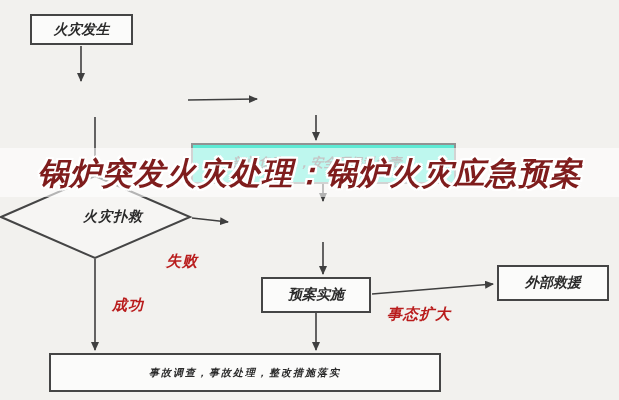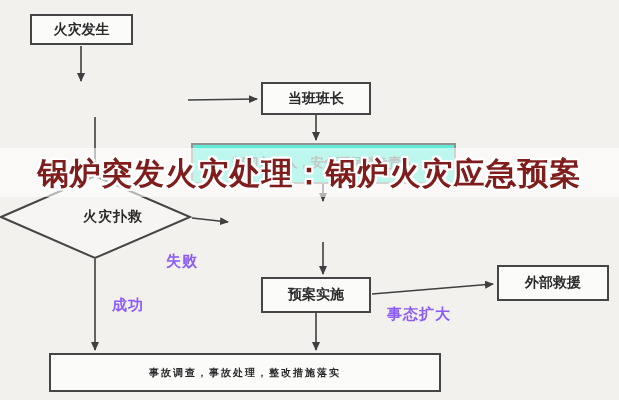--- a/index.html
+++ b/index.html
@@ -1,35 +1,36 @@
 <!DOCTYPE html>
 <html><head>
 <meta charset="utf-8">
 <style>
   html,body{margin:0;padding:0;background:#fff;}
   .canvas{
     position:relative;width:619px;height:400px;overflow:hidden;
     background:#f2f1ee;
     font-family:"DejaVu Sans","Liberation Sans",sans-serif;
+    font-style:italic;
   }
   .edges{position:absolute;left:0;top:0;width:619px;height:400px;}
   .node{
     position:absolute;display:flex;align-items:center;justify-content:center;
     background:#fbfbfa;border:2px solid #454545;color:#2a2a2a;
     font-weight:bold;font-size:14px;text-align:center;box-sizing:border-box;
     line-height:1.1;
   }
   .node.muted{background:#5eead4;border-color:#929292;color:#6e6e6e;}
   .node.wide{letter-spacing:2px;font-size:10px;}
   .diamond-label{
     position:absolute;display:flex;align-items:center;justify-content:center;
     color:#2a2a2a;font-weight:bold;font-size:14px;letter-spacing:1px;
   }
   .edge-label{
-    position:absolute;font-weight:bold;font-size:15px;color:#8b5cf6;letter-spacing:1px;
+    position:absolute;font-weight:bold;font-size:15px;color:#b91c1c;letter-spacing:1px;
   }
   .band{
     position:absolute;left:0;top:148px;width:619px;height:49px;
     background:rgba(255,255,255,0.60);
   }
   .title{
     position:absolute;left:0;top:156px;width:619px;text-align:center;
     font-size:31px;font-weight:bold;color:#7f1d1d;letter-spacing:1px;line-height:1.1;
     text-shadow:
       -2px -2px 0 #fff, 2px -2px 0 #fff, -2px 2px 0 #fff, 2px 2px 0 #fff,
@@ -60,21 +61,20 @@
       <line x1="95" y1="259" x2="95" y2="350" marker-end="url(#arrow)"></line>
       <line x1="323" y1="242" x2="323" y2="274" marker-end="url(#arrow)"></line>
       <line x1="316" y1="313" x2="316" y2="350" marker-end="url(#arrow)"></line>
       <line x1="372" y1="294" x2="493" y2="284" marker-end="url(#arrow)"></line>
     </g>
   </svg>
 
   <div class="node" style="left:30px;top:14px;width:103px;height:31px;">火灾发生</div>
 
 
-  <div class="node" style="left:261px;top:82px;width:110px;height:33px;">当班班长</div>
 
   <div class="node muted" style="left:191px;top:143px;width:265px;height:41px;font-size:13px;">部门负责人，安全环保科负责人</div>
 
   <div class="diamond-label" style="left:53px;top:203px;width:120px;height:28px;">火灾扑救</div>
 
 
   <div class="node" style="left:497px;top:265px;width:112px;height:36px;">外部救援</div>
 
   <div class="node" style="left:261px;top:277px;width:110px;height:36px;">预案实施</div>
 

